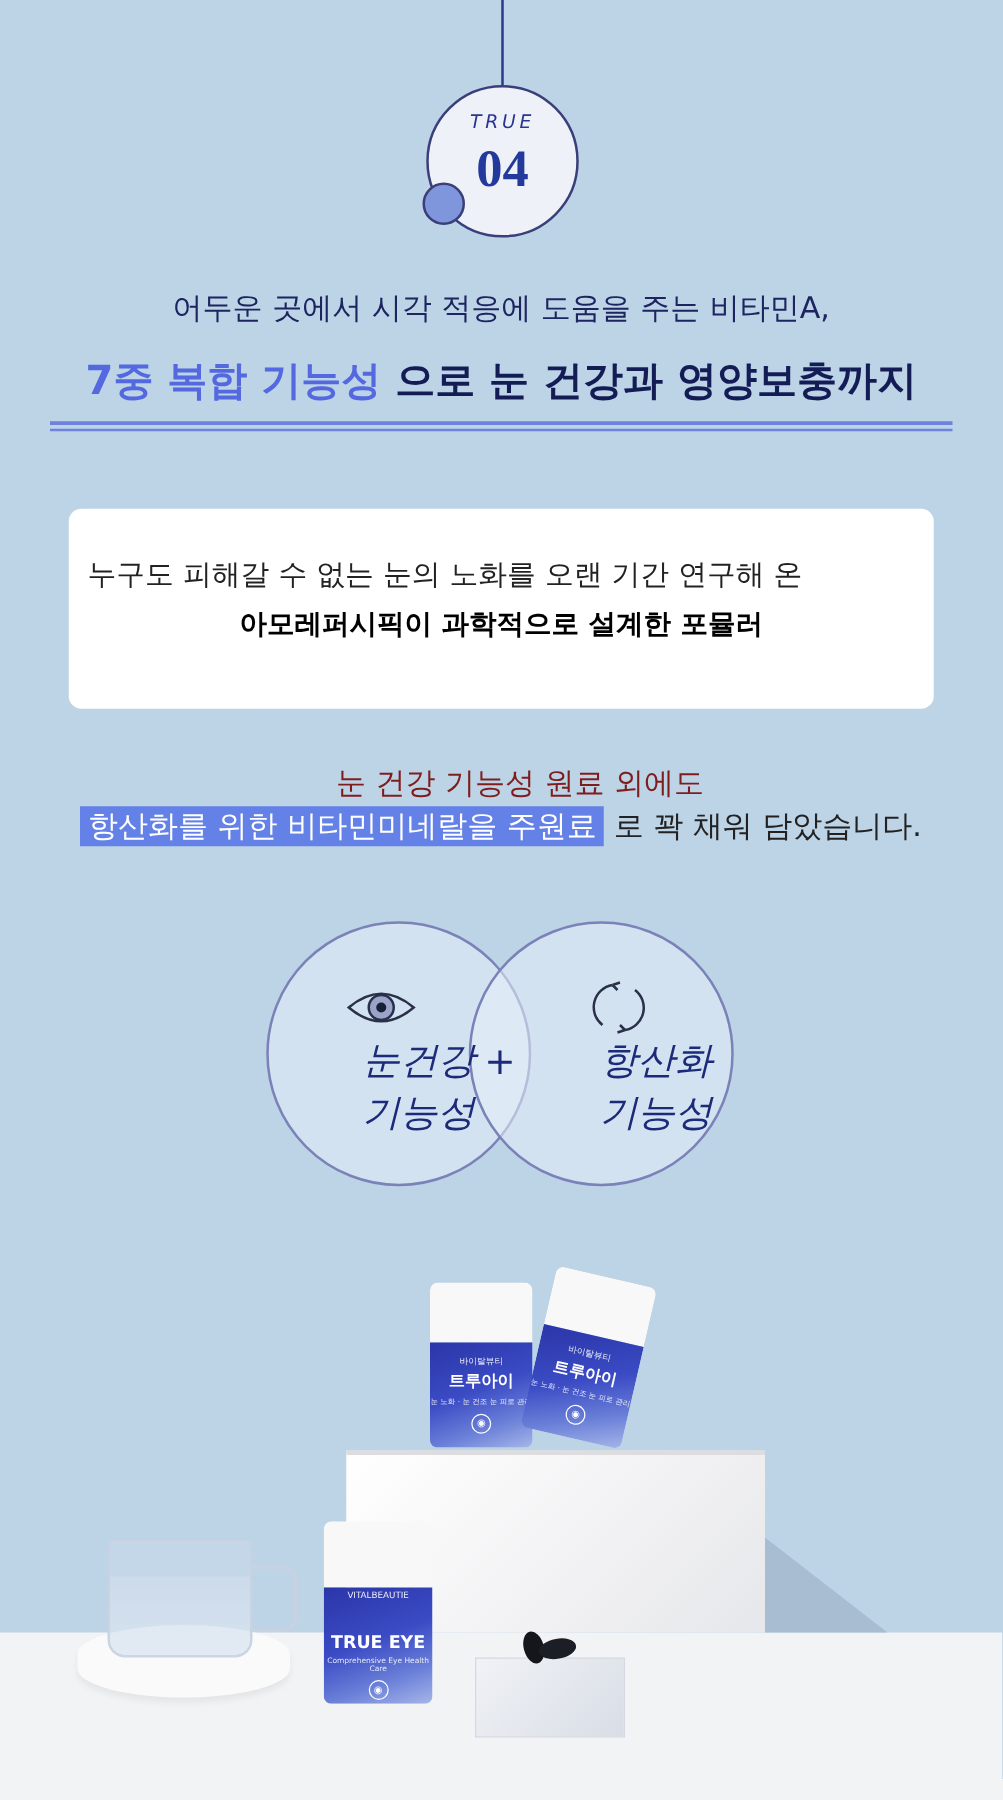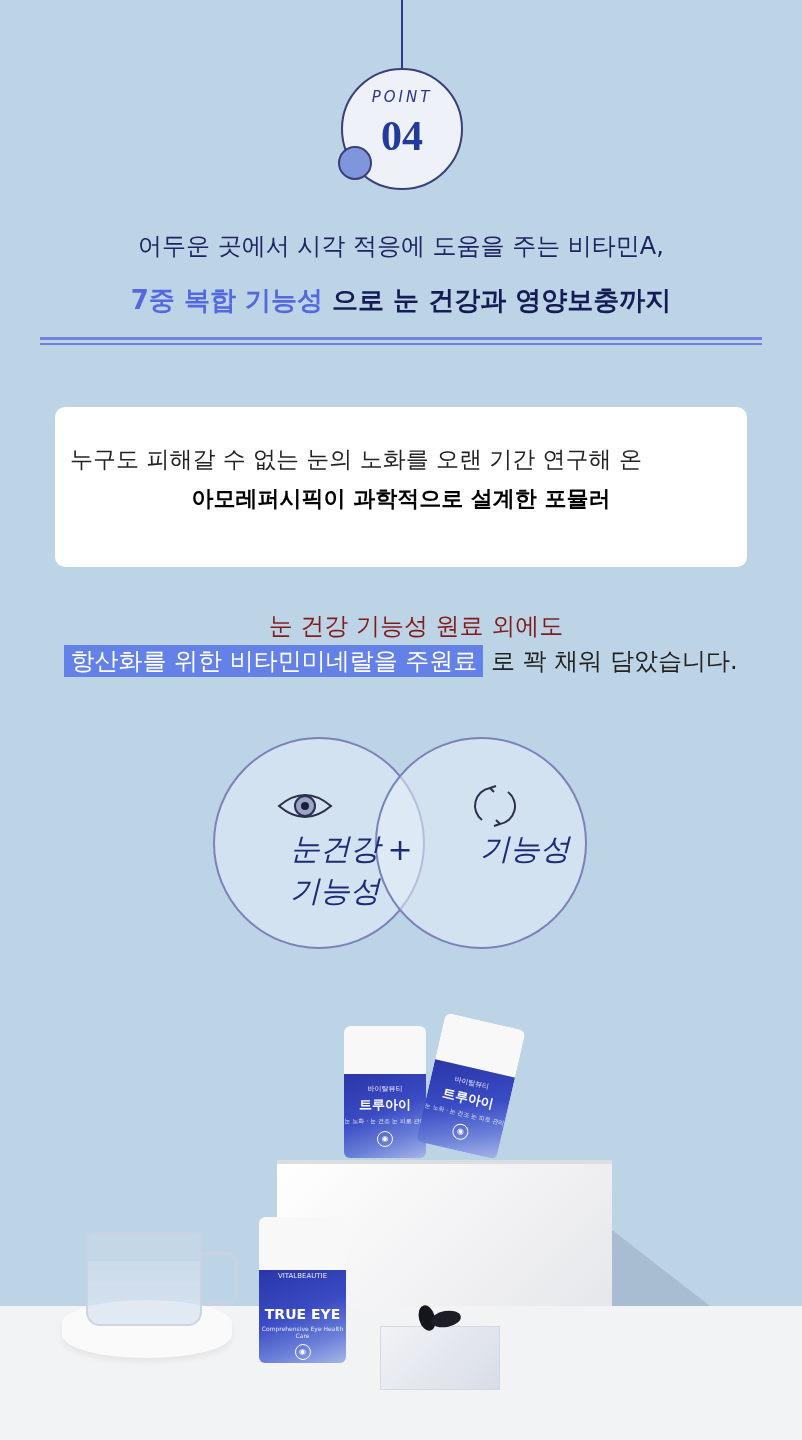--- a/index.html
+++ b/index.html
@@ -9,21 +9,21 @@
 
   
   .pendant-line { left: 401px; top: 0; width: 2px; height: 70px; background: #2a3a8c; }
   .point-circle { left: 341px; top: 68px; width: 122px; height: 122px; border-radius: 50%; background: #eef2f8; border: 2px solid #3a3f7a; }
   .point-dot { left: 338px; top: 146px; width: 34px; height: 34px; border-radius: 50%; background: #7f96dc; border: 2px solid #3a3f7a; }
   .point-label { left: 341px; top: 88px; width: 122px; text-align: center; font-size: 15px; letter-spacing: 3px; color: #2a3590; font-style: italic; }
   .point-num { left: 341px; top: 112px; width: 122px; text-align: center; font-size: 42px; font-weight: bold; color: #233a9c; font-family: Liberation Serif, serif; }
 
   
   .headline1 { left: 0; top: 230px; width: 802px; text-align: center; font-size: 24px; color: #1d2560; }
-  .headline2 { left: 0; top: 283px; width: 802px; text-align: center; font-size: 26px; font-weight: bold; color: #141c55; }
+  .headline2 { left: 0; top: 283px; width: 802px; text-align: center; font-size: 32px; font-weight: bold; color: #141c55; }
   .headline2 .accent { color: #5468e0; }
   .underline1 { left: 40px; top: 337px; width: 722px; height: 3px; background: #6e82de; }
   .underline2 { left: 40px; top: 343px; width: 722px; height: 2px; background: #6e82de; }
 
   
   .card { left: 55px; top: 407px; width: 692px; height: 160px; background: #ffffff; border-radius: 10px; }
   .card-line1 { left: 55px; top: 444px; width: 602px; text-align: center; font-size: 23px; color: #222; }
   .card-line2 { left: 55px; top: 484px; width: 692px; text-align: center; font-size: 22px; font-weight: bold; color: #000000; }
 
   
@@ -63,21 +63,21 @@
   .acrylic { left: 380px; top: 1326px; width: 120px; height: 64px; background: linear-gradient(135deg, rgba(240,242,246,0.95), rgba(210,216,226,0.8)); border: 1px solid #d4d8e0; }
   .capsule1 { left: 419px; top: 1305px; width: 16px; height: 26px; border-radius: 50%; background: #15161c; transform: rotate(-15deg); }
   .capsule2 { left: 431px; top: 1311px; width: 30px; height: 16px; border-radius: 50%; background: #1c1e26; transform: rotate(-10deg); }
 </style>
 </head>
 <body>
 
 <div class="abs pendant-line"></div>
 <div class="abs point-circle"></div>
 <div class="abs point-dot"></div>
-<div class="abs point-label">POINT</div>
+<div class="abs point-label">TRUE</div>
 <div class="abs point-num">04</div>
 
 <div class="abs headline1">어두운 곳에서 시각 적응에 도움을 주는 비타민A,</div>
 <div class="abs headline2">
   <span class="accent">7중 복합 기능성</span><span> 으로 눈 건강과 영양보충까지</span>
 </div>
 <div class="abs underline1"></div>
 <div class="abs underline2"></div>
 
 <div class="abs card"></div>
@@ -104,20 +104,21 @@
   <path d="M20 4 L26 2 M20 4 L24 8" stroke="#2a2f4a" stroke-width="2" fill="none"></path>
   <path d="M30 40 L24 42 M30 40 L26 36" stroke="#2a2f4a" stroke-width="2" fill="none"></path>
 </svg>
 
 <div class="abs venn-text venn-left-text">
   <div>눈건강</div>
   <div>기능성</div>
 </div>
 <div class="abs plus">+</div>
 <div class="abs venn-text venn-right-text">
+  <div>항산화</div>
   <div>기능성</div>
 </div>
 
 <div class="abs floor"></div>
 <div class="abs wall-shadow"></div>
 <div class="abs box"></div>
 <div class="abs box-top-line"></div>
 
 <div class="abs bottle b1">
   <div class="bottle-cap"></div>

